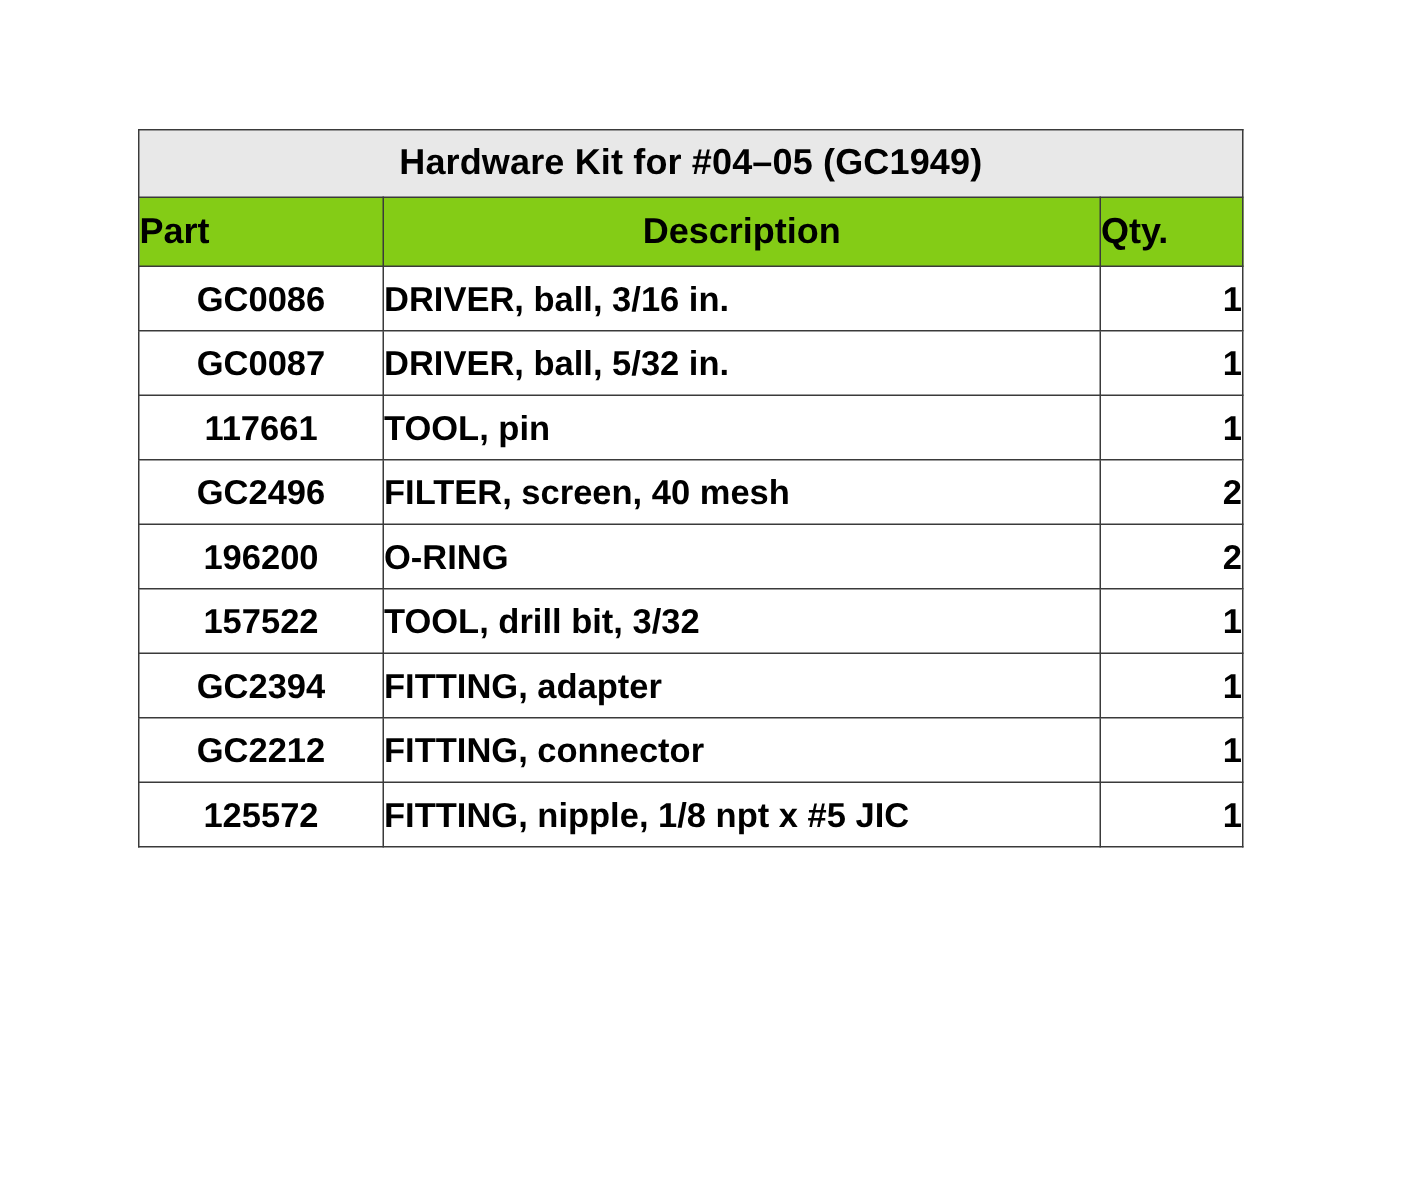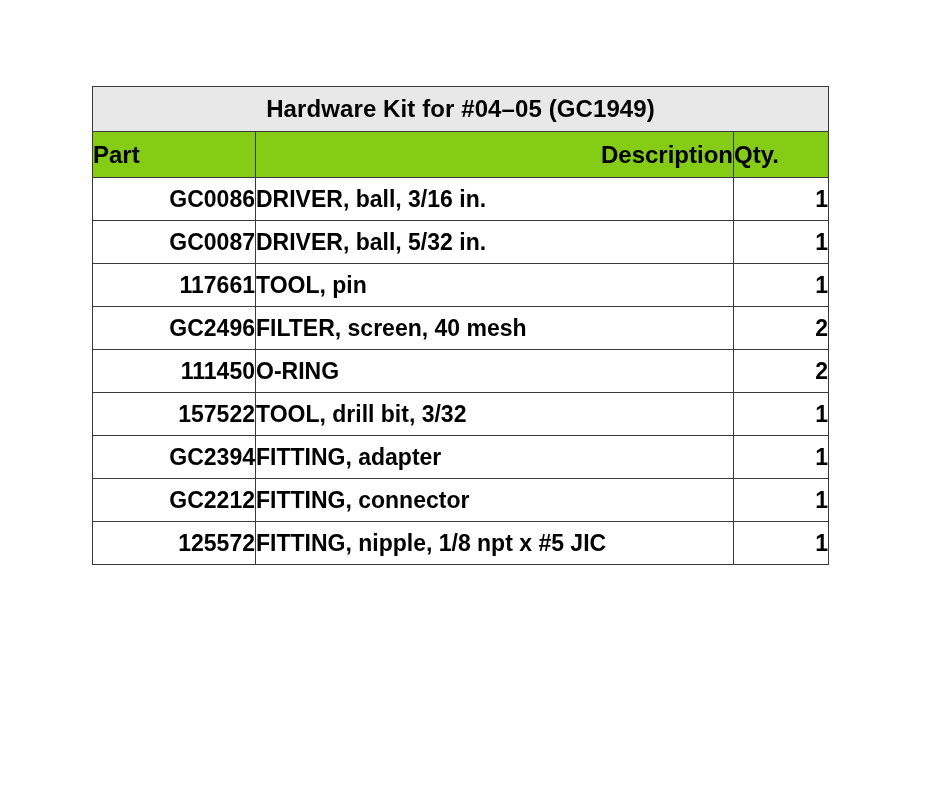--- a/index.html
+++ b/index.html
@@ -54,33 +54,33 @@
     font-size: 24px;
     font-weight: bold;
     height: 45px;
   }
   .hdr-part {
     padding-left: 8px;
     text-align: left;
   }
   .hdr-desc {
     padding-left: 9px;
-    text-align: right;
+    text-align: center;
   }
   .hdr-qty {
     padding-right: 10px;
     text-align: left;
   }
   .body-cell {
     font-size: 23px;
     height: 42px;
   }
   .c-part {
     padding-left: 8px;
-    text-align: right;
+    text-align: center;
   }
   .c-desc {
     padding-left: 9px;
     text-align: left;
   }
   .c-qty {
     padding-right: 10px;
     text-align: right;
   }
   col.w-part { width: 163px; }
@@ -121,21 +121,21 @@
             <td class="body-cell c-part">117661</td>
             <td class="body-cell c-desc">TOOL, pin</td>
             <td class="body-cell c-qty">1</td>
           </tr>
           <tr>
             <td class="body-cell c-part">GC2496</td>
             <td class="body-cell c-desc">FILTER, screen, 40 mesh</td>
             <td class="body-cell c-qty">2</td>
           </tr>
           <tr>
-            <td class="body-cell c-part">111450</td>
+            <td class="body-cell c-part">196200</td>
             <td class="body-cell c-desc">O-RING</td>
             <td class="body-cell c-qty">2</td>
           </tr>
           <tr>
             <td class="body-cell c-part">157522</td>
             <td class="body-cell c-desc">TOOL, drill bit, 3/32</td>
             <td class="body-cell c-qty">1</td>
           </tr>
           <tr>
             <td class="body-cell c-part">GC2394</td>

